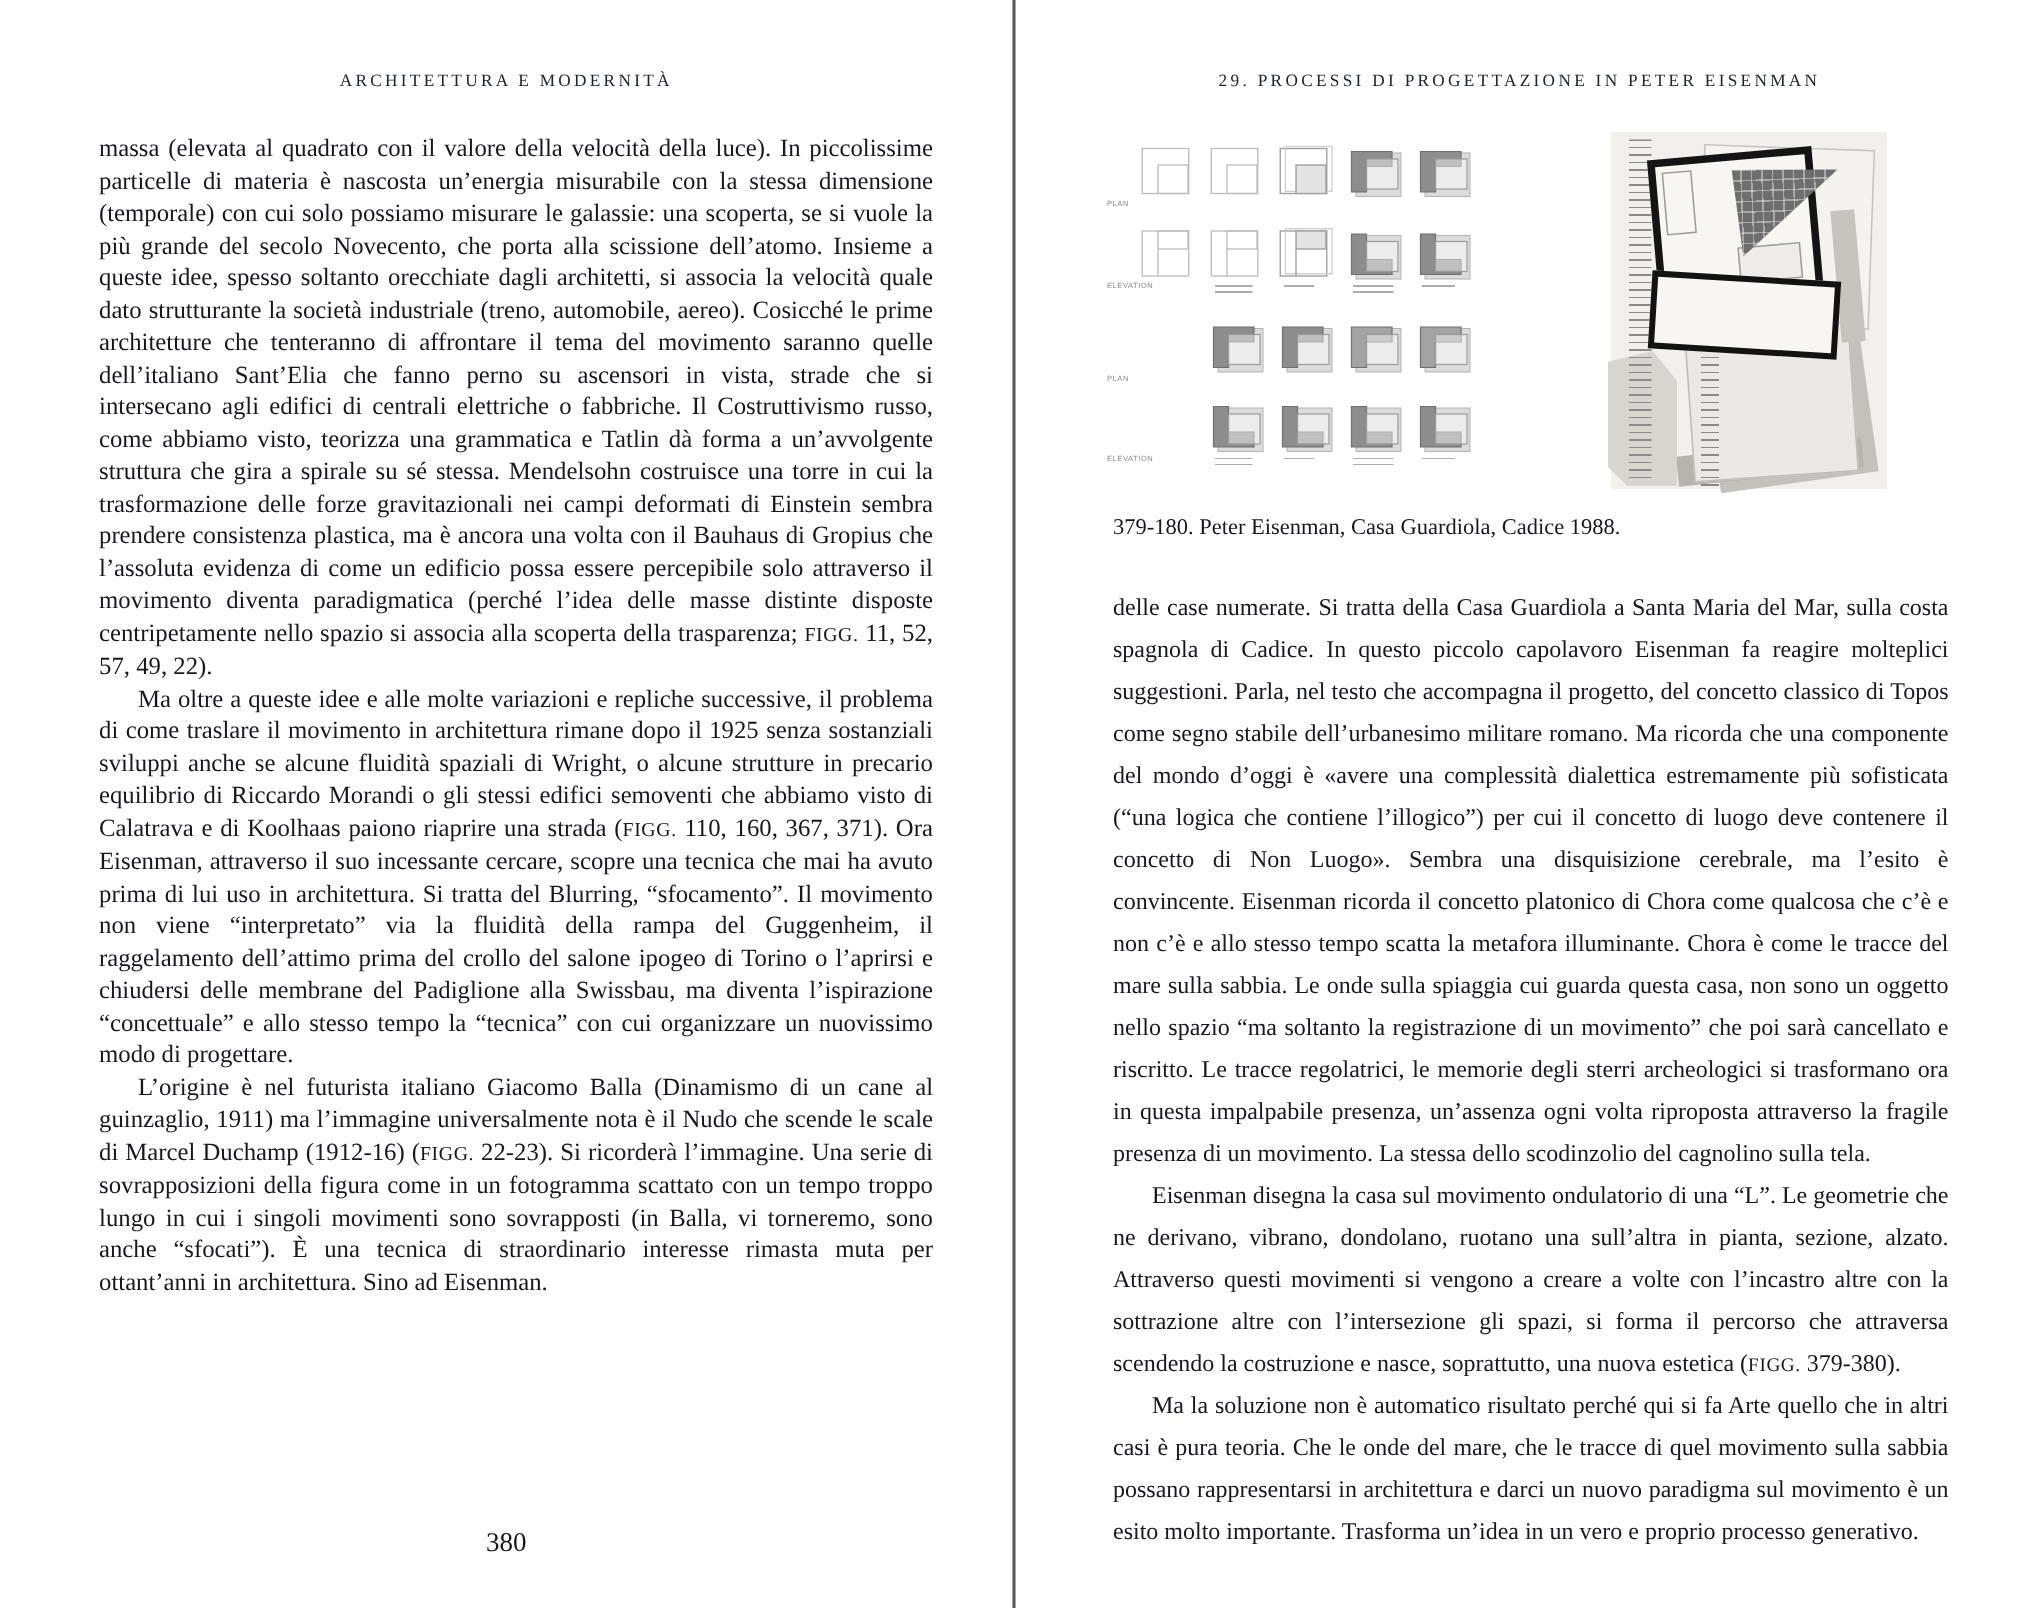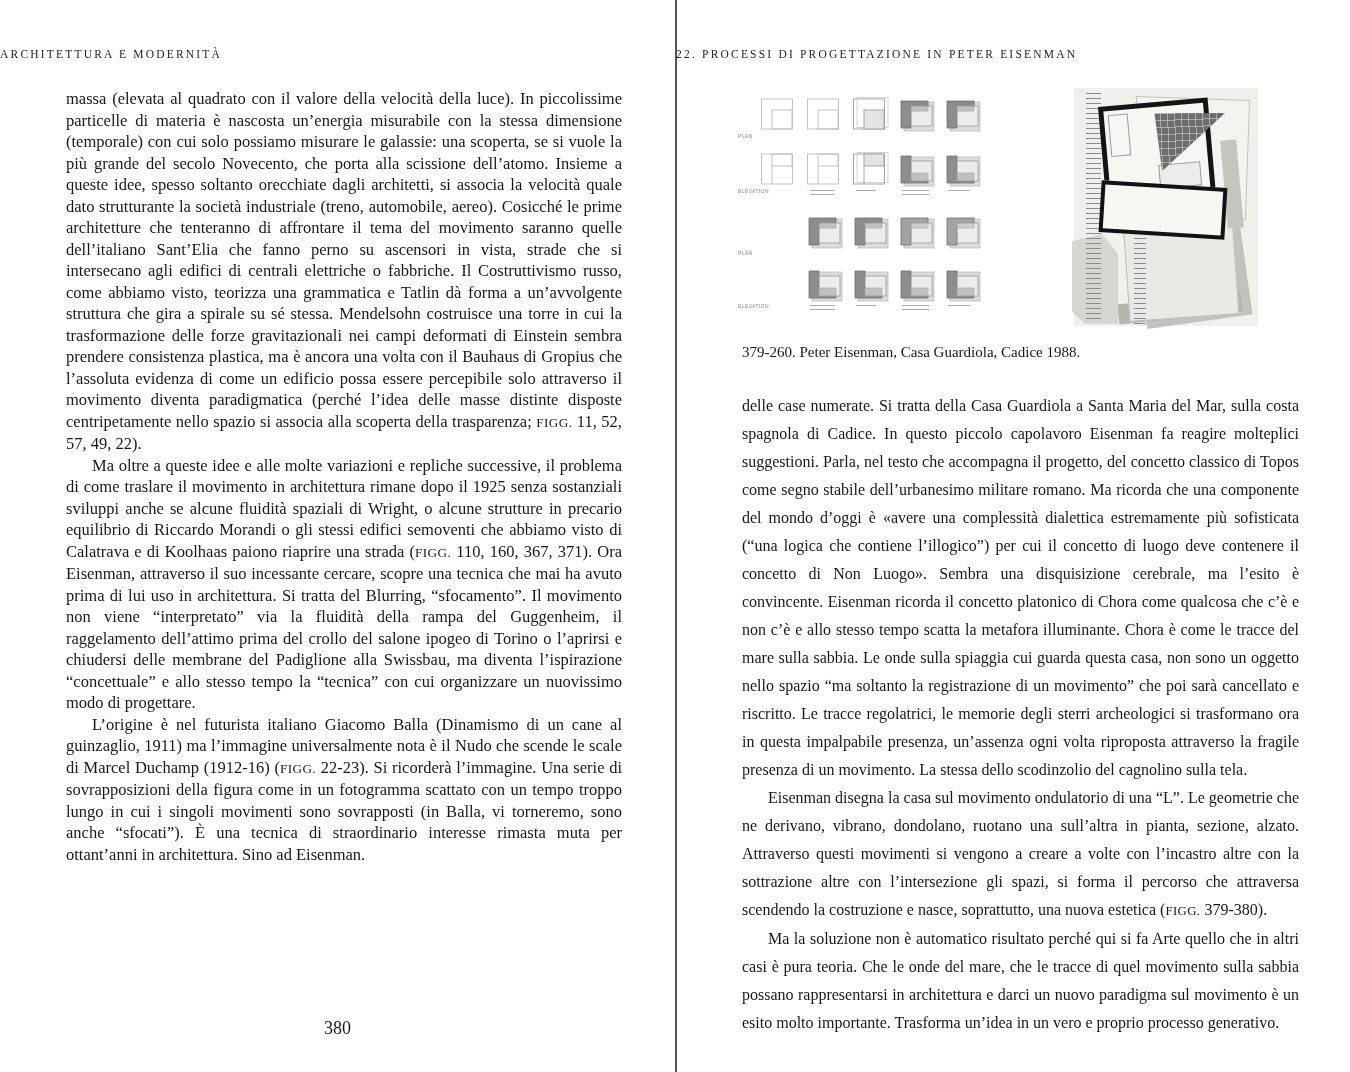--- a/index.html
+++ b/index.html
@@ -2,21 +2,21 @@
 <html><head>
 <meta charset="utf-8">
 <style>
   html,body{margin:0;padding:0;}
   body{width:1350px;height:1072px;overflow:hidden;background:#ffffff;position:relative;
        font-family:"Liberation Serif","DejaVu Serif",serif;color:#17181c;}
   .page{position:absolute;top:0;height:1072px;}
   .page-left{left:0;width:675px;}
   .page-right{left:676px;width:674px;}
   .divider{position:absolute;left:675px;top:0;width:1.5px;height:1072px;background:#555;}
-  .running-head{position:absolute;top:48px;left:0;width:100%;
+  .running-head{position:absolute;top:48px;left:0;width:100%;text-align:center;
        font-size:11.5px;letter-spacing:2.2px;color:#20252c;white-space:nowrap;}
   .body{position:absolute;text-align:justify;}
   .left-body{left:66px;top:88px;width:556px;font-size:16.5px;line-height:21.5px;}
   .right-body{left:66px;top:392px;width:557px;font-size:16px;line-height:28px;}
   .body p{margin:0;}
   .body p.ind{text-indent:26px;}
   .it{}
   .sc{font-size:0.8em;letter-spacing:0.4px;margin-top:20px;}
   .folio{position:absolute;top:1018px;left:0;width:100%;text-align:center;font-size:18px;}
   .fig-caption{position:absolute;left:66px;top:344px;font-size:15px;}
@@ -63,21 +63,21 @@
         <p><span>massa (elevata al quadrato con il valore della velocità della luce). In piccolissime particelle di materia è nascosta un’energia misurabile con la stessa dimensione (temporale) con cui solo possiamo misurare le galassie: una scoperta, se si vuole la più grande del secolo Novecento, che porta alla scissione dell’atomo. Insieme a queste idee, spesso soltanto orecchiate dagli architetti, si associa la velocità quale dato strutturante la società industriale (treno, automobile, aereo). Cosicché le prime architetture che tenteranno di affrontare il tema del movimento saranno quelle dell’italiano Sant’Elia che fanno perno su ascensori in vista, strade che si intersecano agli edifici di centrali elettriche o fabbriche. Il Costruttivismo russo, come abbiamo visto, teorizza una grammatica e Tatlin dà forma a un’avvolgente struttura che gira a spirale su sé stessa. Mendelsohn costruisce una torre in cui la trasformazione delle forze gravitazionali nei campi deformati di Einstein sembra prendere consistenza plastica, ma è ancora una volta con il Bauhaus di Gropius che l’assoluta evidenza di come un edificio possa essere percepibile </span><span class="it">solo</span><span> attraverso il movimento diventa paradigmatica (perché l’idea delle masse distinte disposte centripetamente nello spazio si associa alla scoperta della trasparenza; </span><span class="sc">FIGG.</span><span> 11, 52, 57, 49, 22).</span></p>
         <p class="ind"><span>Ma oltre a queste idee e alle molte variazioni e repliche successive, il problema di come traslare il movimento in architettura rimane dopo il 1925 senza sostanziali sviluppi anche se alcune fluidità spaziali di Wright, o alcune strutture in precario equilibrio di Riccardo Morandi o gli stessi edifici semoventi che abbiamo visto di Calatrava e di Koolhaas paiono riaprire una strada (</span><span class="sc">FIGG.</span><span> 110, 160, 367, 371). Ora Eisenman, attraverso il suo incessante cercare, scopre una tecnica che mai ha avuto prima di lui uso in architettura. Si tratta del Blurring, “sfocamento”. Il movimento non viene “interpretato” via la fluidità della rampa del Guggenheim, il raggelamento dell’attimo prima del crollo del salone ipogeo di Torino o l’aprirsi e chiudersi delle membrane del Padiglione alla Swissbau, ma diventa l’ispirazione “concettuale” e allo stesso tempo la “tecnica” con cui organizzare un nuovissimo modo di progettare.</span></p>
         <p class="ind"><span>L’origine è nel futurista italiano Giacomo Balla (</span><span class="it">Dinamismo di un cane al guinzaglio</span><span>, 1911) ma l’immagine universalmente nota è il </span><span class="it">Nudo che scende le scale</span><span> di Marcel Duchamp (1912-16) (</span><span class="sc">FIGG.</span><span> 22-23). Si ricorderà l’immagine. Una serie di sovrapposizioni della figura come in un fotogramma scattato con un tempo troppo lungo in cui i singoli movimenti sono sovrapposti (in Balla, vi torneremo, sono anche “sfocati”). È una tecnica di straordinario interesse rimasta muta per ottant’anni in architettura. Sino ad Eisenman.</span></p>
       </div>
     <div class="folio">380</div>
   </div>
 
   <div class="divider"></div>
 
   <div class="page page-right">
-    <div class="running-head">22. PROCESSI DI PROGETTAZIONE IN PETER EISENMAN</div>
+    <div class="running-head">29. PROCESSI DI PROGETTAZIONE IN PETER EISENMAN</div>
 
     <div class="grid-fig">
         <div class="grid-row-label" style="top: 39px;">PLAN</div>
         <svg width="42" height="40" viewBox="0 0 42 40" style="position: absolute; left: 24px; top: 3px;">
           <rect x="1.5" y="2" width="31" height="30" fill="none" stroke="#bdbdbd" stroke-width="0.9"></rect>
           <rect x="12" y="13" width="20" height="19" fill="none" stroke="#bdbdbd" stroke-width="0.9"></rect>
         </svg>
         <svg width="42" height="40" viewBox="0 0 42 40" style="position: absolute; left: 70px; top: 3px;">
           <rect x="1.5" y="2" width="31" height="30" fill="none" stroke="#bdbdbd" stroke-width="0.9"></rect>
           <rect x="12" y="13" width="20" height="19" fill="none" stroke="#bdbdbd" stroke-width="0.9"></rect>
@@ -183,21 +183,21 @@
       <div class="big-lower"></div>
       <div class="sliver-right"></div>
       <div class="small-bldg"></div>
       <div class="hatch strip-left"></div>
       <div class="hatch strip-center"></div>
       <div class="room-upper"></div>
       <div class="room-lower"></div>
       <div class="tri"></div>
     </div>
 
-    <div class="fig-caption">379-260. Peter Eisenman, Casa Guardiola, Cadice 1988.</div>
+    <div class="fig-caption">379-180. Peter Eisenman, Casa Guardiola, Cadice 1988.</div>
     <div class="body right-body">
         <p><span>delle case numerate. Si tratta della Casa Guardiola a Santa Maria del Mar, sulla costa spagnola di Cadice. In questo piccolo capolavoro Eisenman fa reagire molteplici suggestioni. Parla, nel testo che accompagna il progetto, del concetto classico di Topos come segno stabile dell’urbanesimo militare romano. Ma ricorda che una componente del mondo d’oggi è «avere una complessità dialettica estremamente più sofisticata (“una logica che contiene l’illogico”) per cui il concetto di luogo deve contenere il concetto di Non Luogo». Sembra una disquisizione cerebrale, ma l’esito è convincente. Eisenman ricorda il concetto platonico di Chora come qualcosa che c’è e non c’è e allo stesso tempo scatta la metafora illuminante. Chora è come le tracce del mare sulla sabbia. Le onde sulla spiaggia cui guarda questa casa, non sono un oggetto nello spazio “ma soltanto la registrazione di un movimento” che poi sarà cancellato e riscritto. Le tracce regolatrici, le memorie degli sterri archeologici si trasformano ora in questa impalpabile presenza, un’assenza ogni volta riproposta attraverso la fragile presenza di un movimento. La stessa dello scodinzolio del cagnolino sulla tela.</span></p>
         <p class="ind"><span>Eisenman disegna la casa sul movimento ondulatorio di una “L”. Le geometrie che ne derivano, vibrano, dondolano, ruotano una sull’altra in pianta, sezione, alzato. Attraverso questi movimenti si vengono a creare a volte con l’incastro altre con la sottrazione altre con l’intersezione gli spazi, si forma il percorso che attraversa scendendo la costruzione e nasce, soprattutto, una nuova estetica (</span><span class="sc">FIGG.</span><span> 379-380).</span></p>
         <p class="ind"><span>Ma la soluzione non è automatico risultato perché qui si fa Arte quello che in altri casi è pura teoria. Che le onde del mare, che le tracce di quel movimento sulla sabbia possano rappresentarsi in architettura e darci un nuovo paradigma sul movimento è un esito molto importante. Trasforma un’idea in un vero e proprio processo generativo.</span></p>
       </div>
   </div>
 
 </div>
 
 </body></html>

